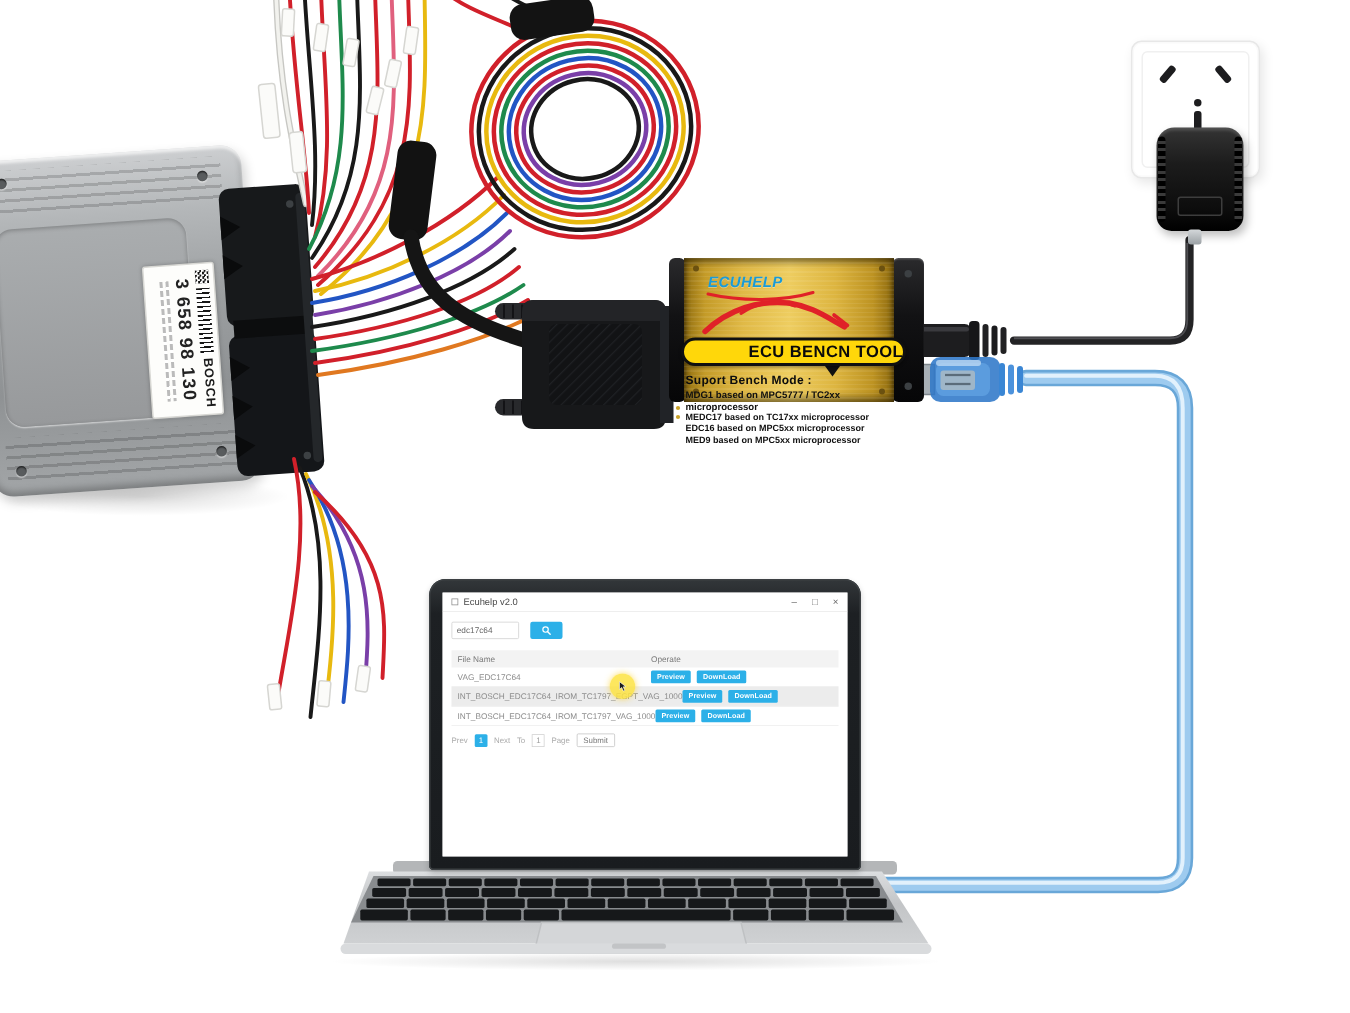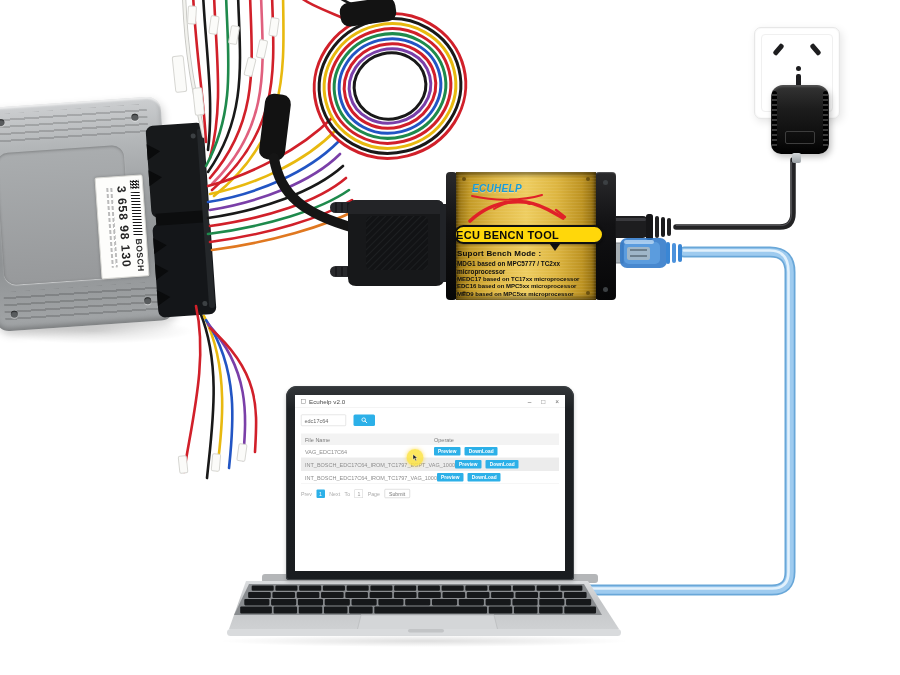--- a/index.html
+++ b/index.html
@@ -48,37 +48,37 @@
     background:linear-gradient(180deg,#343434,#1c1c1c 35%,#0c0c0c 80%,#000);
     box-shadow:inset 0 2px 2px rgba(255,255,255,.15),2px 3px 6px rgba(0,0,0,.25);}
   .adapter .rib{position:absolute;top:6px;bottom:6px;width:5px;
     background:repeating-linear-gradient(180deg,#000 0 3px,#3a3a3a 3px 5px);border-radius:3px;}
   .adapter .rib.l{left:1px}.adapter .rib.r{right:1px}
   .adapter .win{position:absolute;left:14px;bottom:10px;width:30px;height:13px;border:1px solid #3d3d3d;border-radius:2px;}
   .adapter-pin{position:absolute;left:792px;top:153px;width:9px;height:10px;z-index:3;border-radius:2px;
     background:linear-gradient(180deg,#d4d8da,#9aa0a4);}
 
   
-  .device{position:absolute;left:446px;top:172px;width:170px;height:128px;z-index:3;}
+  .device{position:absolute;left:446px;top:172px;width:170px;height:96px;z-index:3;}
   .device .cap{position:absolute;top:0;bottom:0;background:linear-gradient(180deg,#2a2a2c,#121214 40%,#060607);border-radius:4px;}
   .device .cap.left{left:0;width:11px;}
   .device .cap.right{right:0;width:21px;box-shadow:inset 0 1px 1px rgba(255,255,255,.2);}
   .device .cap .dot{position:absolute;left:50%;width:5px;height:5px;margin-left:-2.5px;border-radius:50%;background:#3c4043;}
   .device .gold{position:absolute;left:10px;right:20px;top:0;bottom:0;
     background:linear-gradient(90deg,#8f6c10 0%,#c49b28 10%,#e0b946 28%,#eecd60 50%,#ddb540 72%,#bd9322 90%,#8a670e 100%);
     box-shadow:inset 0 3px 4px rgba(0,0,0,.45),inset 0 -3px 4px rgba(0,0,0,.45);}
   .device .gold::after{content:"";position:absolute;inset:0;
     background:repeating-linear-gradient(180deg,rgba(255,255,255,.07) 0 1px,rgba(0,0,0,0) 1px 3px);}
   .device .screw{position:absolute;width:4px;height:4px;border-radius:50%;background:#6b5110;z-index:2;}
   .dev-logo{position:absolute;left:26px;top:11px;z-index:2;font-size:10px;font-weight:900;font-style:italic;
     color:#1a9bd7;letter-spacing:.3px;text-shadow:0 1px 0 rgba(255,255,255,.35);}
   .dev-logo-swoosh{position:absolute;left:24px;top:22px;z-index:2;}
   .dev-car{position:absolute;left:18px;top:23px;z-index:2;}
   .dev-band{position:absolute;left:8px;right:12px;top:53px;height:19px;z-index:2;background:#ffd70a;
-    border:2px solid #101010;border-radius:10px;display:flex;align-items:center;justify-content:flex-start;
+    border:2px solid #101010;border-radius:10px;display:flex;align-items:center;justify-content:flex-end;
     box-shadow:0 1px 2px rgba(0,0,0,.35);}
   .dev-band .t{font-size:11px;font-weight:900;color:#0b0b0b;letter-spacing:.3px;white-space:nowrap;}
   .dev-band-tab{position:absolute;left:104px;top:72px;z-index:1;width:0;height:0;
     border-left:5px solid transparent;border-right:5px solid transparent;border-top:7px solid #101010;}
   .dev-sub{position:absolute;left:11px;top:77px;z-index:2;font-size:8px;font-weight:800;color:#0d0d0d;letter-spacing:.2px;text-align:center;}
   .dev-modes{position:absolute;left:11px;right:14px;top:88px;z-index:2;color:#101010;}
   .dev-modes .m0{font-size:6.4px;font-weight:800;line-height:1.18;margin-bottom:1px;}
   .dev-modes .m{font-size:6px;font-weight:800;line-height:1.22;white-space:nowrap;}
 
   

